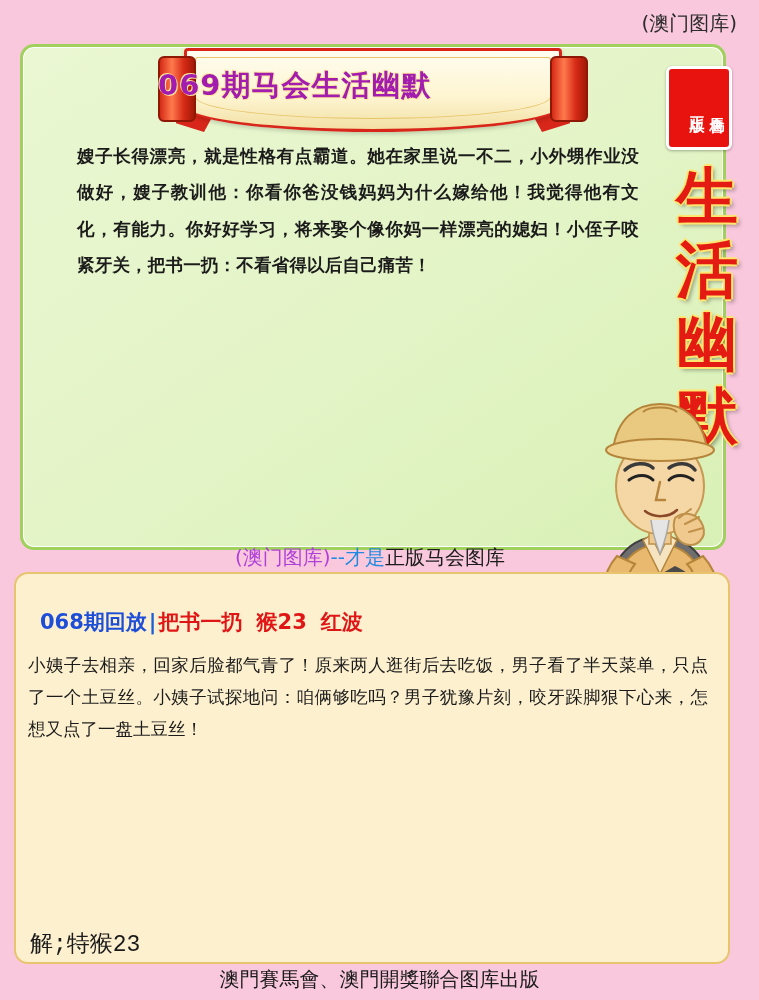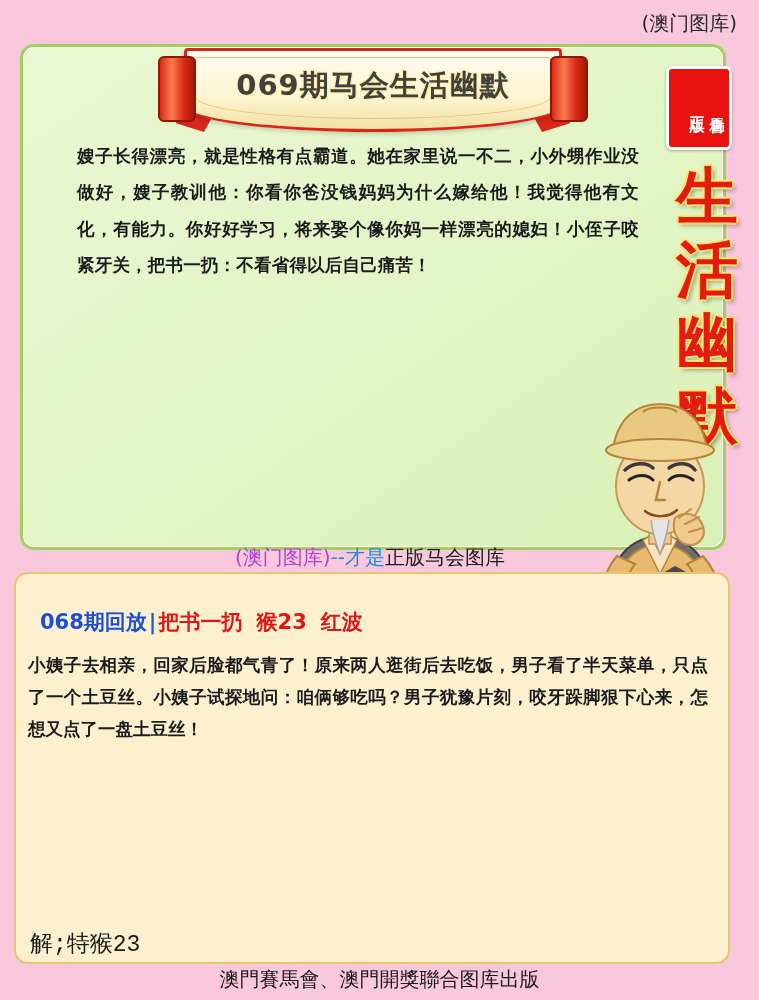--- a/index.html
+++ b/index.html
@@ -94,25 +94,24 @@
     top: 6px;
     bottom: 10px;
     border: 1px solid #e7c46a;
     border-radius: 3px 3px 50% 50% / 3px 3px 22px 22px;
   }
   .banner-title {
     position: absolute;
     left: 0;
     right: 0;
     top: 18px;
-    text-align: center;
     font-size: 29px;
     font-weight: bold;
     font-family: "DejaVu Sans", sans-serif;
-    color: #404040;
+    color: #a21caf;
     text-shadow: 1px 1px 0 #ffe9a0, -1px -1px 0 #ffe9a0;
     letter-spacing: 1px;
   }
   .banner .tailL, .banner .tailR {
     position: absolute;
     top: 62px;
     width: 40px;
     height: 22px;
     background: #d8261a;
   }
@@ -233,21 +232,21 @@
   .review-head .rh-red { color: #e01515; }
   .review-head .rh-gap { display: inline-block; width: 14px; }
 
   .review-text {
     position: absolute;
     left: 28px;
     top: 650px;
     width: 680px;
     font-family: "DejaVu Sans", sans-serif;
     font-size: 17.5px;
-    font-weight: bold;
+    font-weight: normal;
     color: #1b1b1b;
     line-height: 1.82;
     text-align: justify;
   }
   .answer-line {
     position: absolute;
     left: 30px;
     top: 928px;
     font-family: Liberation Mono, monospace;
     font-size: 23px;

